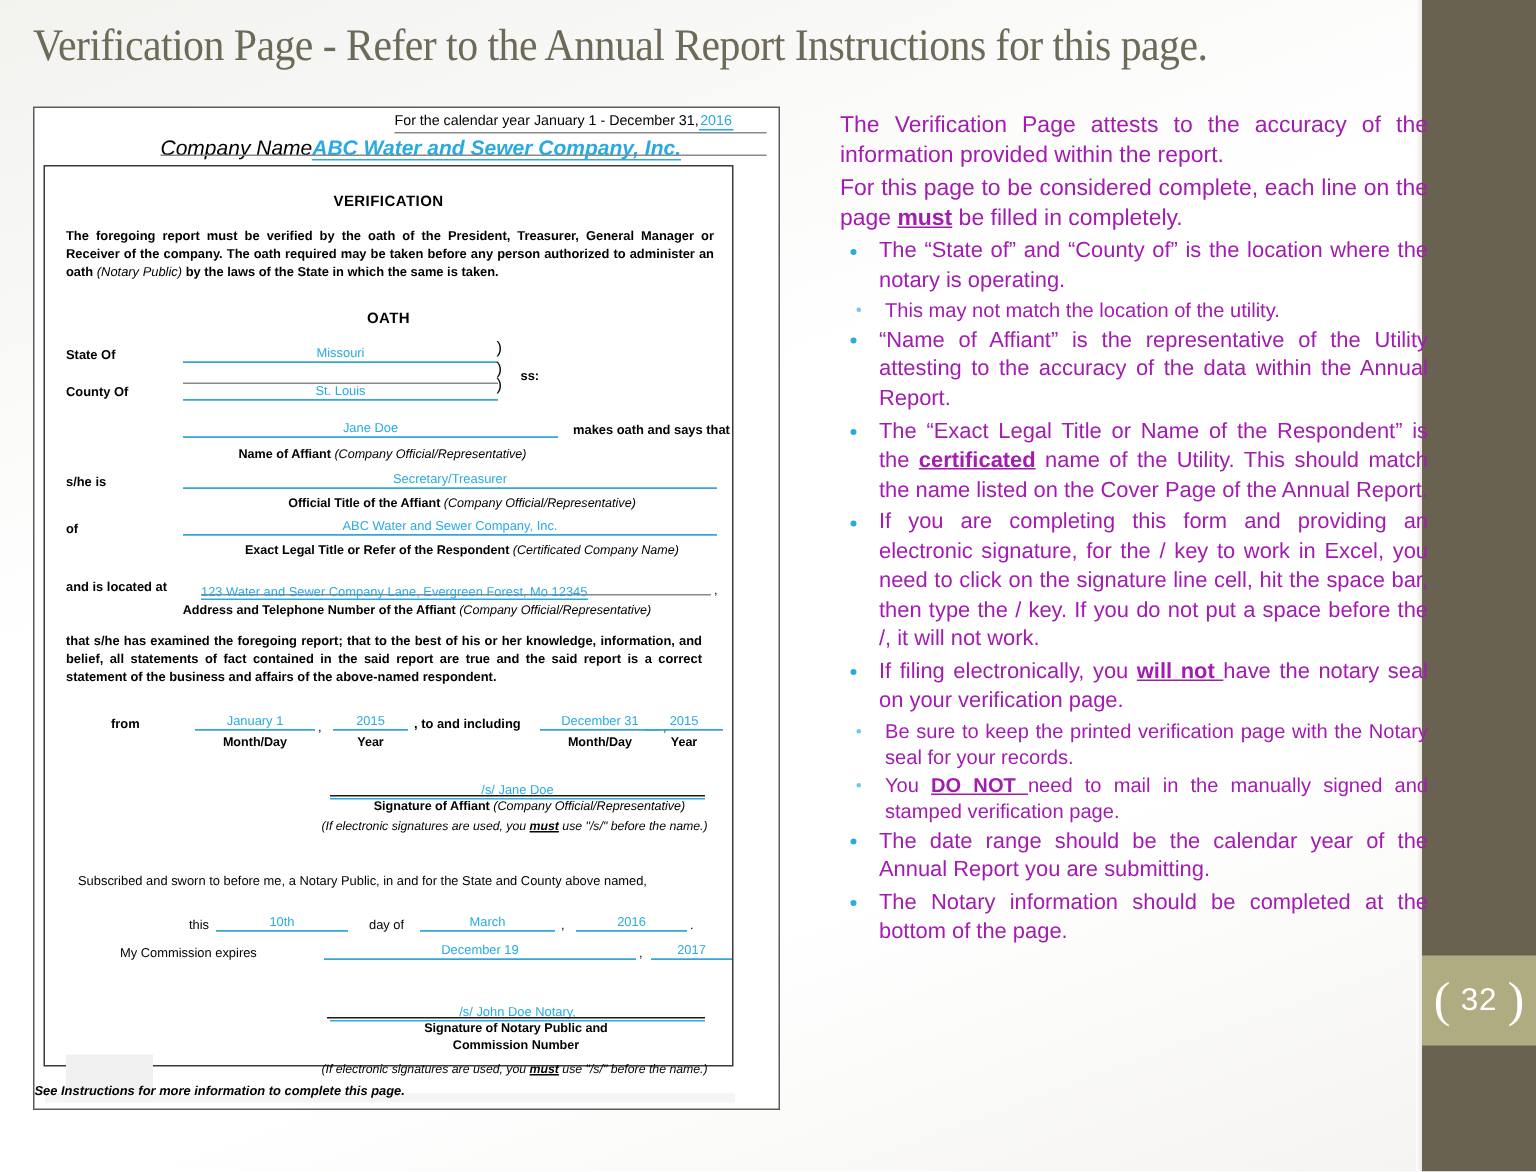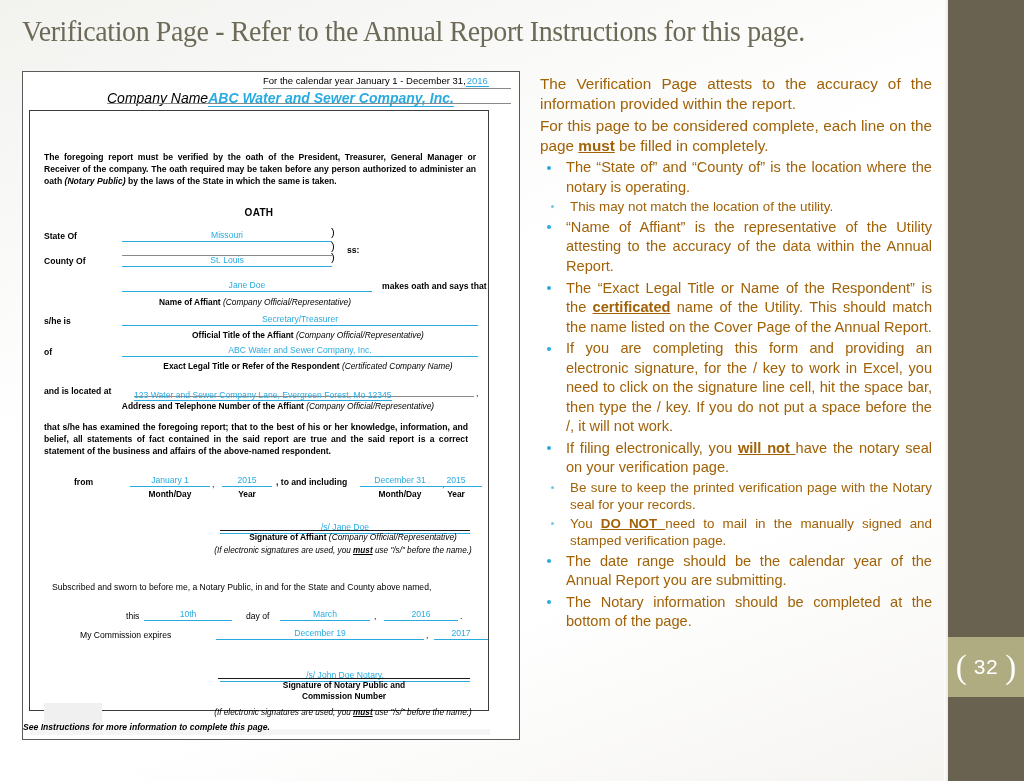--- a/index.html
+++ b/index.html
@@ -140,21 +140,21 @@
     font-weight: bold;
     letter-spacing: 0.3px;
   }
   .b-para {
     position: absolute;
     font-size: 8.6px;
     font-weight: bold;
     line-height: 1.42;
     text-align: justify;
   }
-  .b-para i { font-weight: bold; font-style: italic; }
+  .b-para i { font-weight: normal; font-style: italic; }
 
   .lbl {
     position: absolute;
     font-size: 8.6px;
     font-weight: bold;
     white-space: nowrap;
   }
   .lbl-n {
     position: absolute;
     font-size: 8.6px;
@@ -217,23 +217,23 @@
   }
 
   .smudge {
     position: absolute;
     background: #f0f0f0;
   }
 
   
   .content {
     position: absolute;
-    left: 540px; top: 74px;
+    left: 560px; top: 74px;
     width: 392px;
-    color: #a16207;
+    color: #a21caf;
   }
   .p-lead {
     font-size: 15.3px;
     line-height: 1.33;
     text-align: justify;
     margin-bottom: 1px;
   }
   .p-lead u { text-decoration: underline; font-weight: bold; }
 
   .bullets { list-style: none; }
@@ -292,20 +292,21 @@
     </div>
     <div class="hdr-rule"></div>
 
     <div class="hdr-company">
       <span>Company Name</span><span class="val">ABC Water and Sewer Company, Inc.</span>
     </div>
     <div class="hdr-company-rule"></div>
 
     <div class="box">
 
+      <div class="b-title" style="top:18px">VERIFICATION</div>
 
       <div class="b-para" style="left:14px; top:40px; width:432px"><span>The foregoing report must be verified by the oath of the President, Treasurer, General Manager or Receiver of the company. The oath required may be taken before any person authorized to administer an oath </span><i>(Notary Public)</i><span> by the laws of the State in which the same is taken.</span></div>
 
       <div class="b-title" style="top:96px">OATH</div>
 
       <div class="lbl" style="left:14px; top:120px">State Of</div>
       <div class="fld" style="left:92px; top:118px; width:210px">
           <span>Missouri</span>
         </div>
       <div class="brace" style="left:301px; top:115px">)</div>

